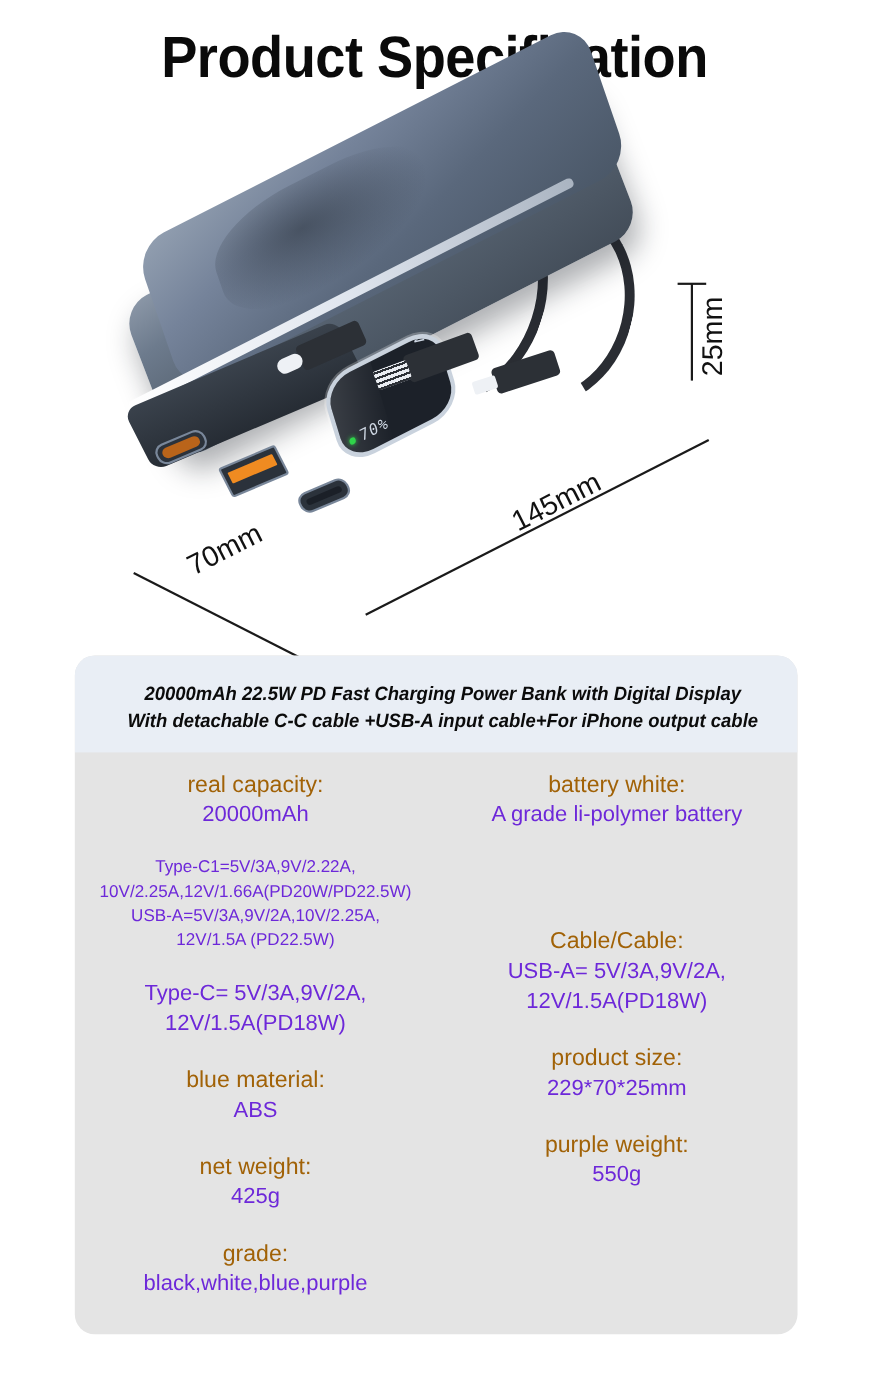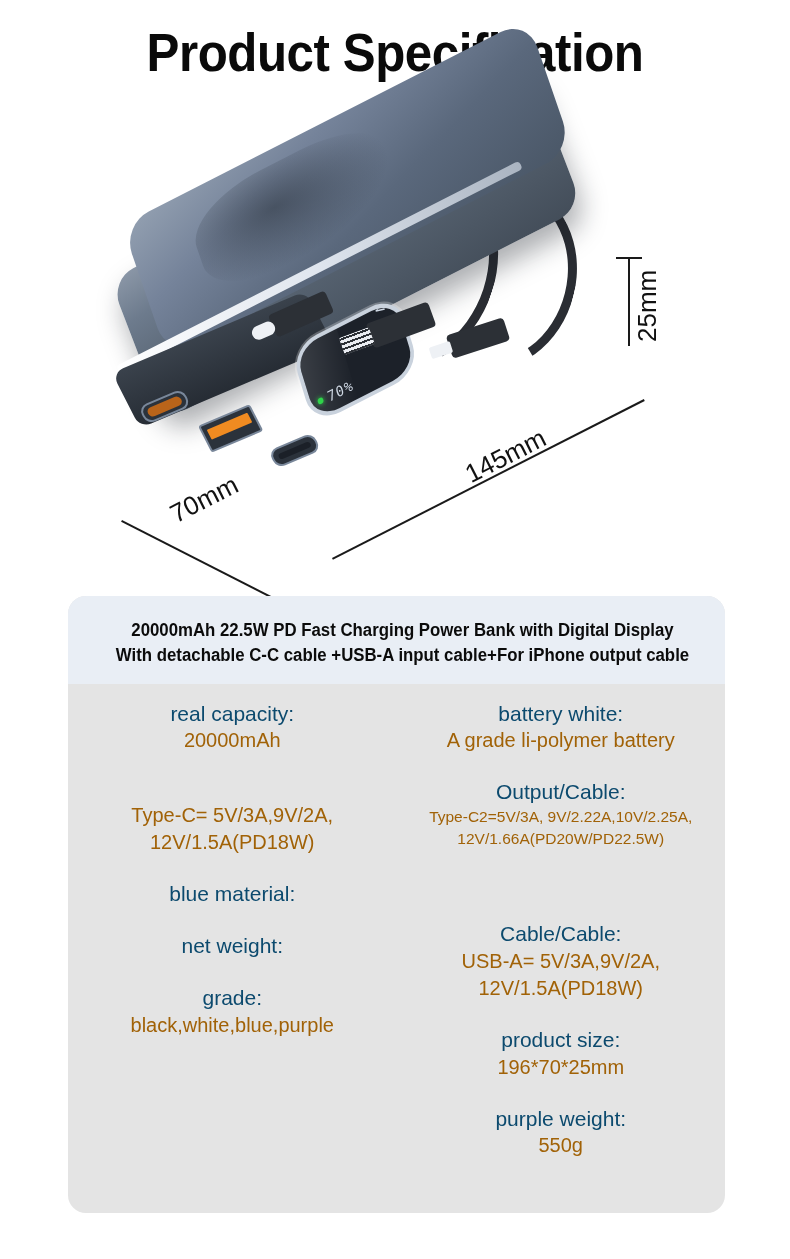--- a/index.html
+++ b/index.html
@@ -180,45 +180,46 @@
     left:68px; top:596px;
     width:657px; height:617px;
     background:#e4e4e4;
     border-radius:18px;
     overflow:hidden;
   }
   .spec-header{
     background:#e9eef5;
     padding:22px 2px 16px 14px;
     text-align:center;
+    font-style:italic;
   }
   .spec-header-line{
     font-family:"Liberation Sans", sans-serif;
     font-weight:bold;
     font-size:17.5px;
     line-height:1.42;
     color:#0b0b0b;
     transform:scaleX(0.96);
     white-space:nowrap;
   }
   .spec-grid{
     display:flex;
     padding:16px 0 0 0;
   }
   .spec-col{ width:50%; }
   .spec-block{ text-align:center; margin-bottom:6px; }
   .spec-label{
     font-size:21px;
-    color:#0c4a6e;
+    color:#a16207;
     line-height:1.32;
     font-family:"Liberation Sans", sans-serif;
   }
   .spec-value{
     font-size:20px;
-    color:#a16207;
+    color:#6d28d9;
     line-height:1.35;
     font-family:"Liberation Sans", sans-serif;
   }
   .spec-value.small{
     font-size:15.5px;
     line-height:1.42;
   }
   .spacer-18{height:18px;}
   .spacer-64{height:64px;}
 </style>
@@ -278,77 +279,78 @@
     <div class="spec-col">
 
       <div class="spec-block">
         <div class="spec-label">real capacity:</div>
         <div class="spec-value">20000mAh</div>
       </div>
 
       <div class="spacer-18"></div>
 
       <div class="spec-block">
+        <div class="spec-value small" style="white-space:pre-line">Type-C1=5V/3A,9V/2.22A,
+10V/2.25A,12V/1.66A(PD20W/PD22.5W)
+USB-A=5V/3A,9V/2A,10V/2.25A,
+12V/1.5A  (PD22.5W)</div>
       </div>
 
       <div class="spacer-18"></div>
 
       <div class="spec-block">
         <div class="spec-value" style="white-space:pre-line">Type-C= 5V/3A,9V/2A,
 12V/1.5A(PD18W)</div>
       </div>
 
       <div class="spacer-18"></div>
 
       <div class="spec-block">
         <div class="spec-label">blue material:</div>
+        <div class="spec-value">ABS</div>
       </div>
 
       <div class="spacer-18"></div>
 
       <div class="spec-block">
         <div class="spec-label">net weight:</div>
+        <div class="spec-value">425g</div>
       </div>
 
       <div class="spacer-18"></div>
 
       <div class="spec-block">
         <div class="spec-label">grade:</div>
         <div class="spec-value">black,white,blue,purple</div>
       </div>
     </div>
 
     <div class="spec-col">
 
       <div class="spec-block">
         <div class="spec-label">battery white:</div>
         <div class="spec-value">A grade li-polymer battery</div>
       </div>
 
       <div class="spacer-18"></div>
 
-      <div class="spec-block">
-        <div class="spec-label">Output/Cable:</div>
-        <div class="spec-value small" style="white-space:pre-line">Type-C2=5V/3A,  9V/2.22A,10V/2.25A,
-12V/1.66A(PD20W/PD22.5W)</div>
-      </div>
 
       <div class="spacer-64"></div>
 
       <div class="spec-block">
         <div class="spec-label">Cable/Cable:</div>
         <div class="spec-value" style="white-space:pre-line">USB-A= 5V/3A,9V/2A,
 12V/1.5A(PD18W)</div>
       </div>
 
       <div class="spacer-18"></div>
 
       <div class="spec-block">
         <div class="spec-label">product size:</div>
-        <div class="spec-value">196*70*25mm</div>
+        <div class="spec-value">229*70*25mm</div>
       </div>
 
       <div class="spacer-18"></div>
 
       <div class="spec-block">
         <div class="spec-label">purple weight:</div>
         <div class="spec-value">550g</div>
       </div>
     </div>
 

